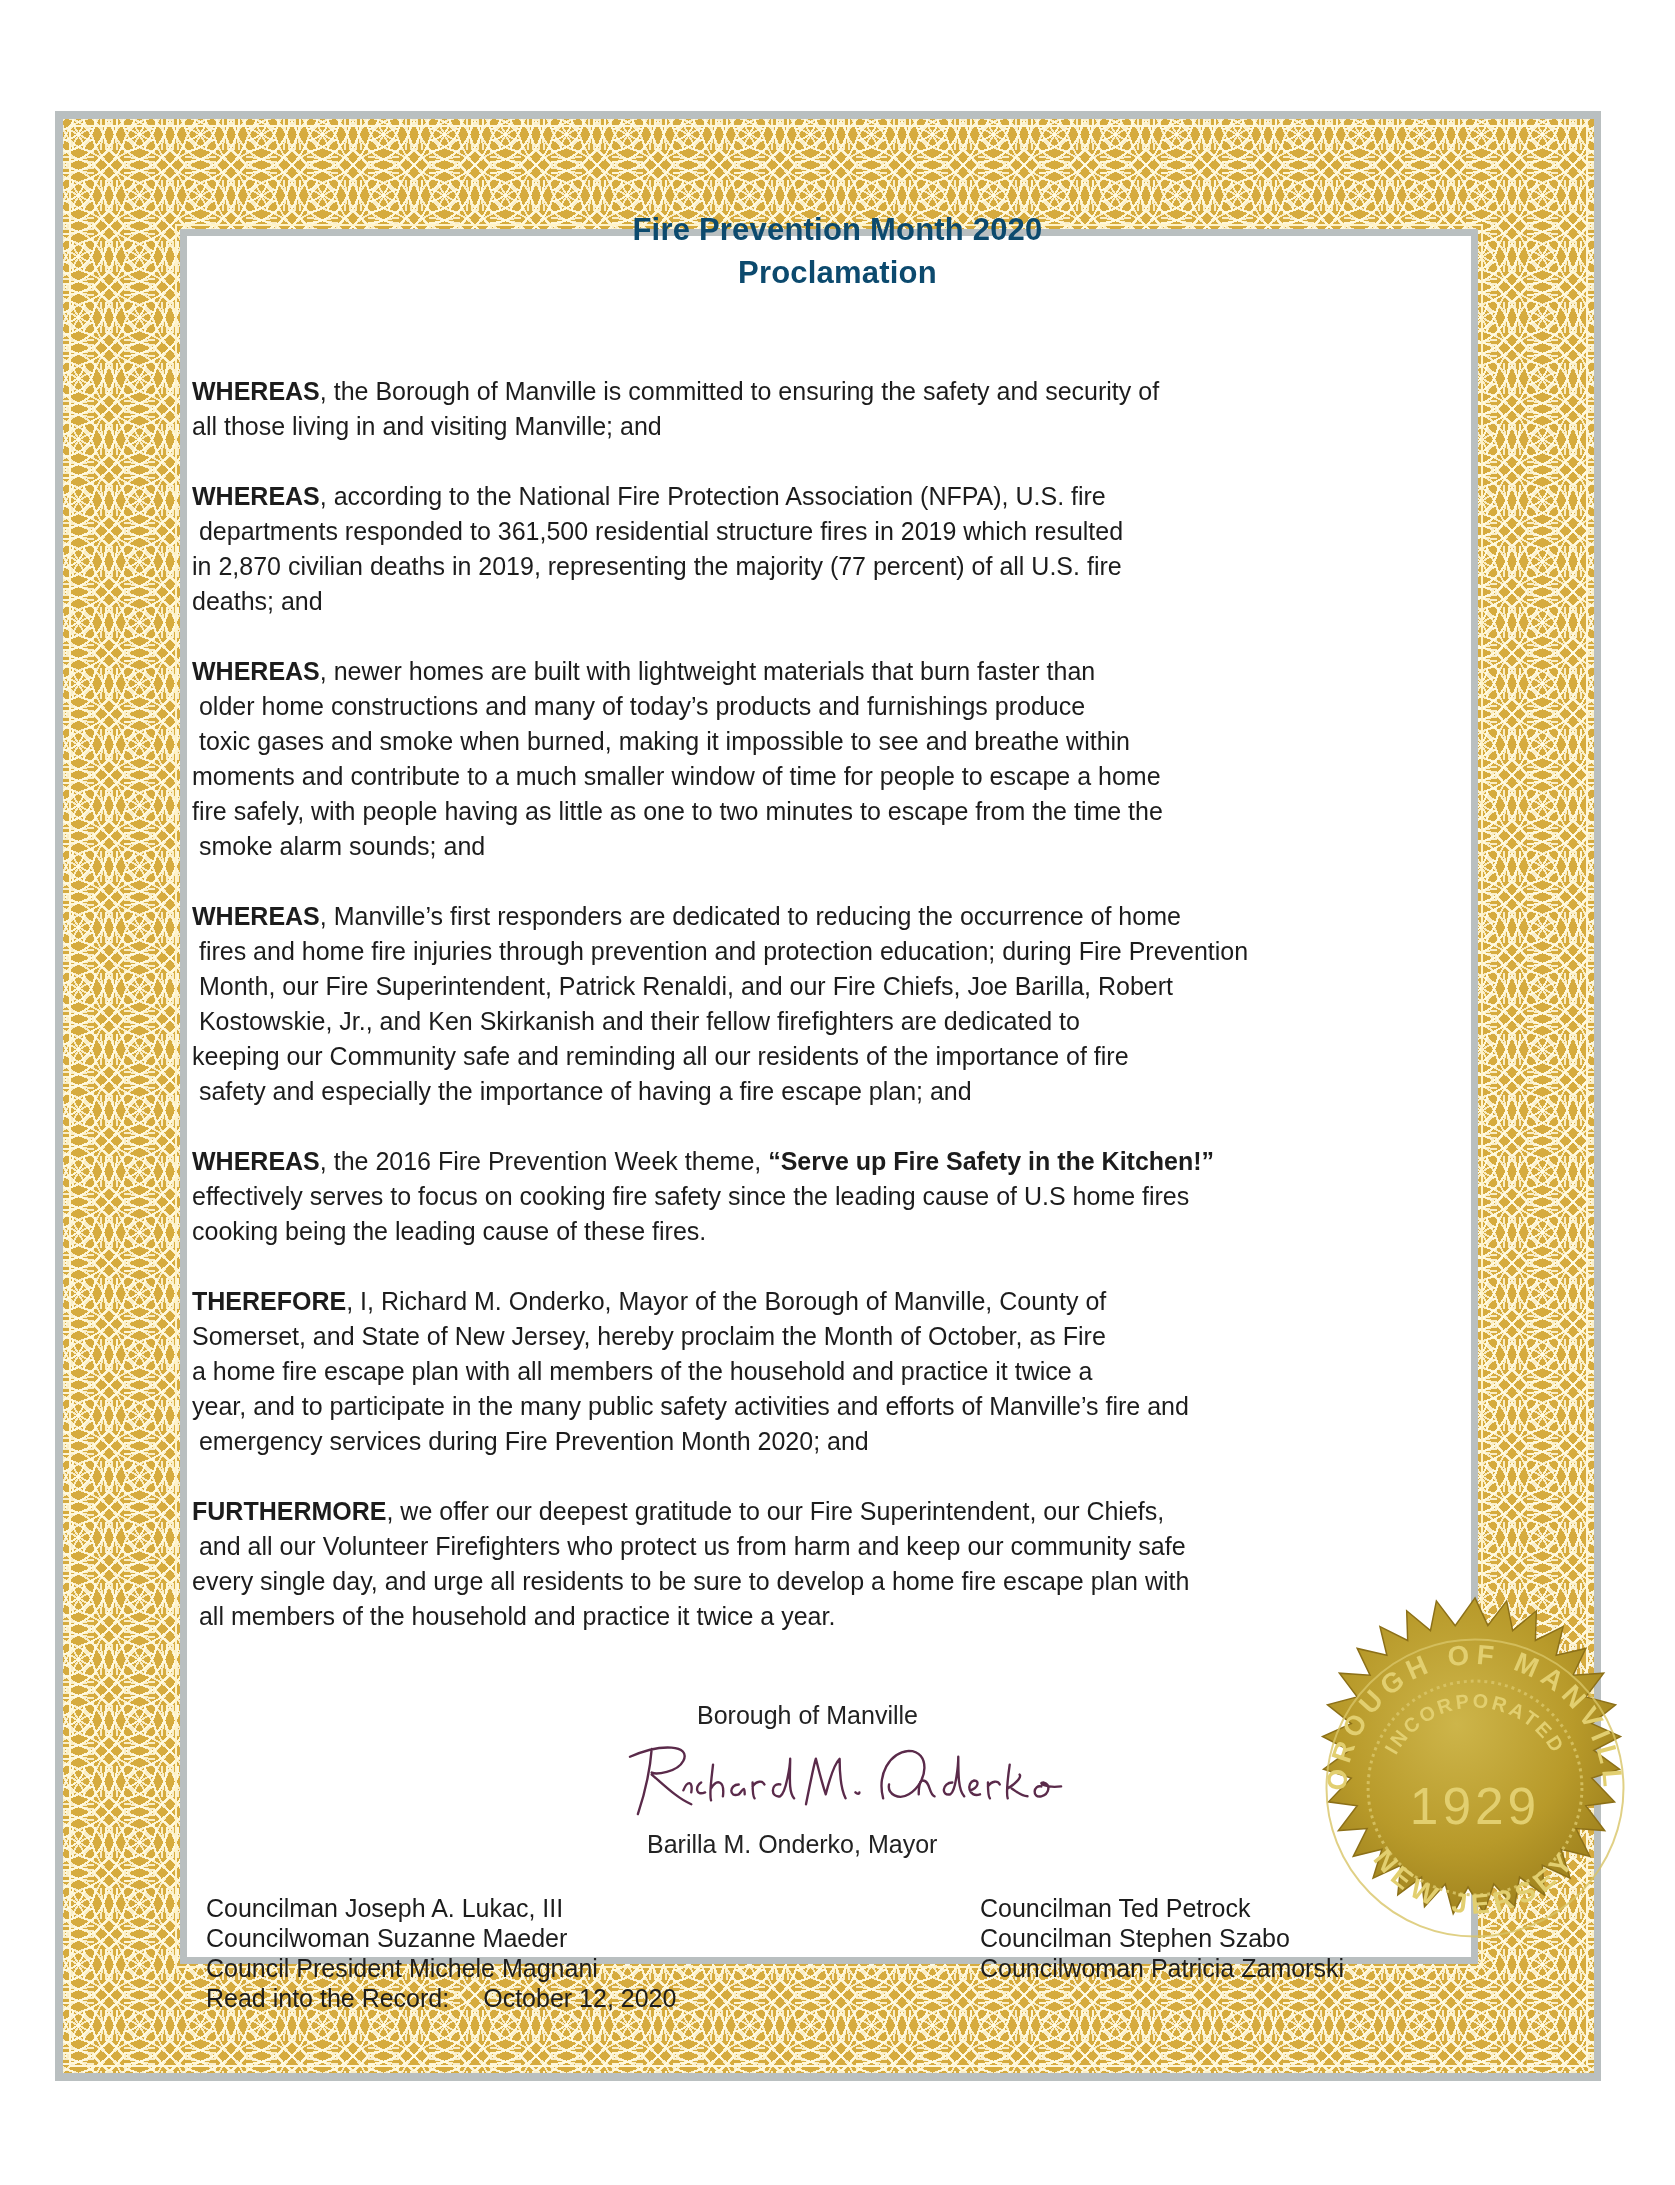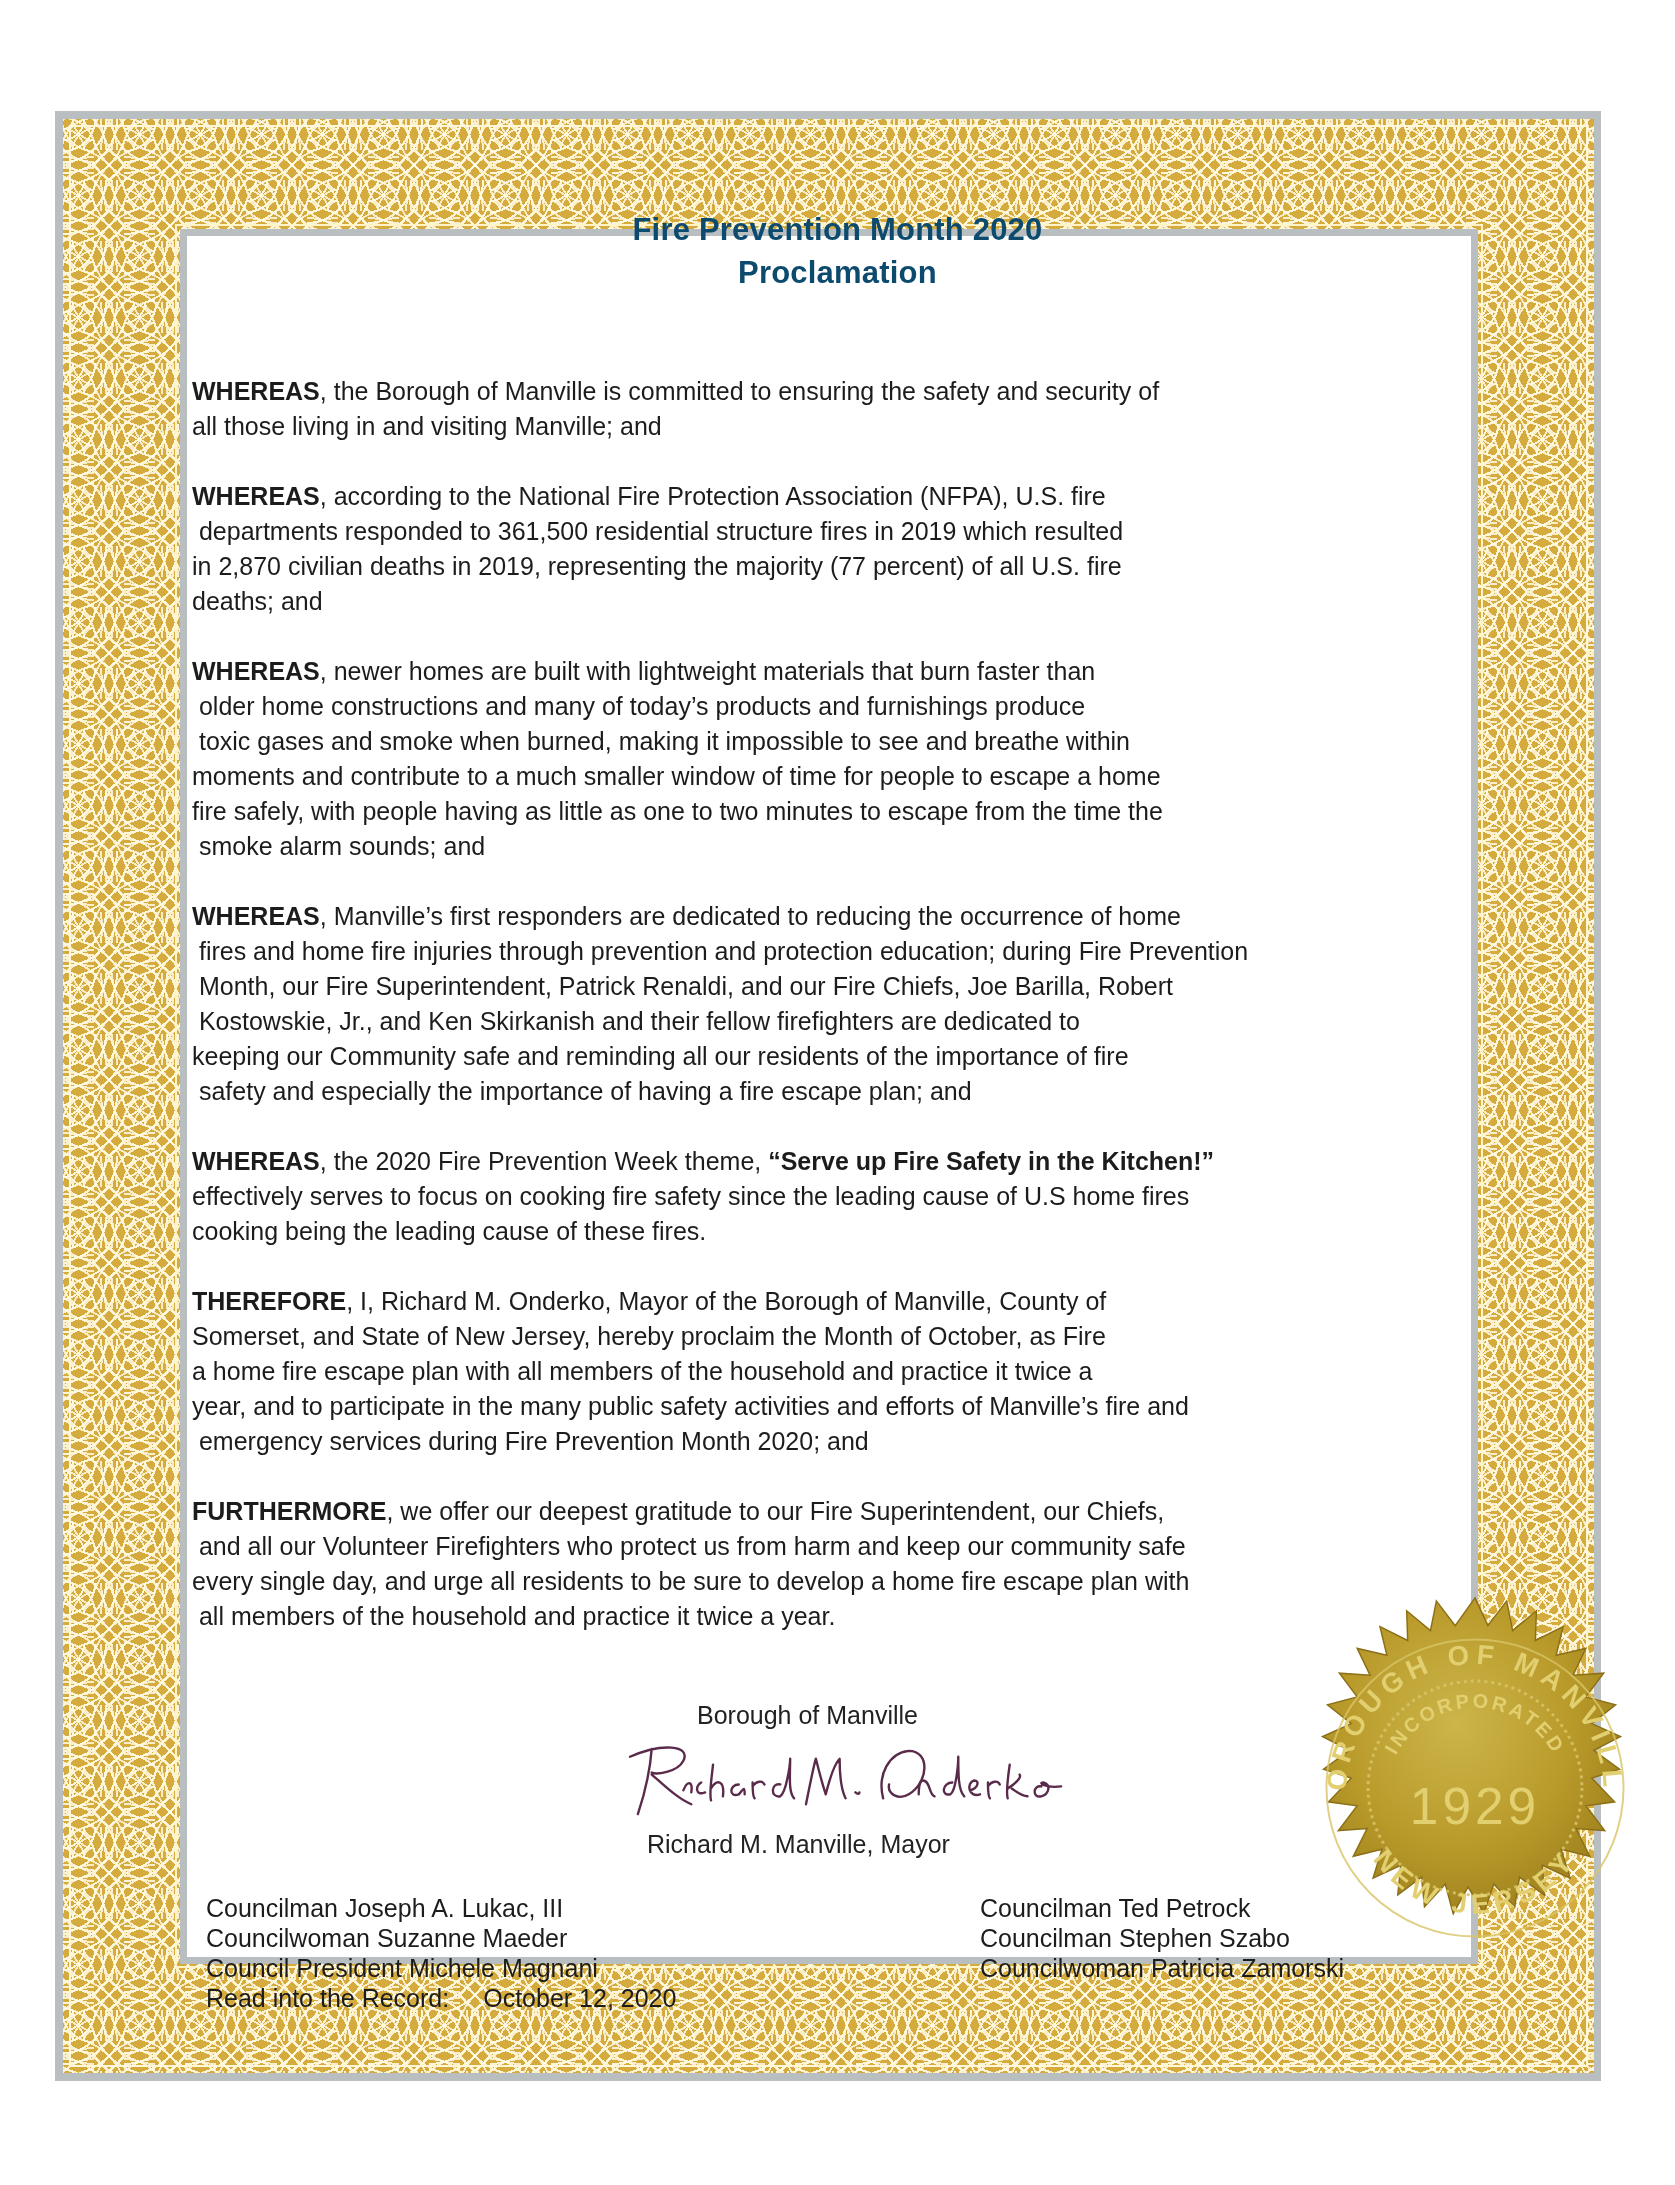--- a/index.html
+++ b/index.html
@@ -90,21 +90,21 @@
   </p>
   <p class="para">
     <span class="line"><span class="lead">WHEREAS</span><span>, Manville’s first responders are dedicated to reducing the occurrence of home</span></span>
     <span class="line" style="white-space:pre"> fires and home fire injuries through prevention and protection education; during Fire Prevention</span>
     <span class="line" style="white-space:pre"> Month, our Fire Superintendent, Patrick Renaldi, and our Fire Chiefs, Joe Barilla, Robert</span>
     <span class="line" style="white-space:pre"> Kostowskie, Jr., and Ken Skirkanish and their fellow firefighters are dedicated to</span>
     <span class="line">keeping our Community safe and reminding all our residents of the importance of fire</span>
     <span class="line" style="white-space:pre"> safety and especially the importance of having a fire escape plan; and</span>
   </p>
   <p class="para">
-    <span class="line" style="white-space:pre"><span class="lead">WHEREAS</span><span>, the 2020 Fire Prevention Week theme, </span><span class="theme">“Serve up Fire Safety in the Kitchen!”</span></span>
+    <span class="line" style="white-space:pre"><span class="lead">WHEREAS</span><span>, the 2016 Fire Prevention Week theme, </span><span class="theme">“Serve up Fire Safety in the Kitchen!”</span></span>
     <span class="line">effectively serves to focus on cooking fire safety since the leading cause of U.S home fires</span>
     <span class="line">cooking being the leading cause of these fires.</span>
   </p>
   <p class="para">
     <span class="line"><span class="lead">THEREFORE</span><span>, I, Richard M. Onderko, Mayor of the Borough of Manville, County of</span></span>
     <span class="line">Somerset, and State of New Jersey, hereby proclaim the Month of October, as Fire</span>
     <span class="line">a home fire escape plan with all members of the household and practice it twice a</span>
     <span class="line">year, and to participate in the many public safety activities and efforts of Manville’s fire and</span>
     <span class="line" style="white-space:pre"> emergency services during Fire Prevention Month 2020; and</span>
   </p>
@@ -124,21 +124,21 @@
     <path d="M118 50 C108 50, 108 64, 118 60 C122 56, 124 50, 124 60 M132 48 C132 56, 132 62, 134 64 M132 52 C136 46, 142 46, 144 50"></path>
     <path d="M160 50 C150 48, 150 64, 160 62 C166 58, 170 30, 170 24 C170 40, 168 58, 174 64"></path>
     <path d="M186 70 C190 50, 194 30, 196 24 C200 40, 204 54, 206 60 C210 44, 214 30, 220 24 C220 40, 222 56, 226 64 M236 58 C238 60, 240 60, 240 58"></path>
     <path d="M264 64 C258 40, 270 18, 290 16 C312 16, 310 48, 290 60 C280 66, 268 60, 270 50"></path>
     <path d="M300 60 C300 50, 302 46, 304 46 C312 46, 310 60, 316 62 M334 48 C324 48, 322 62, 332 60 C338 56, 340 28, 340 22 C340 40, 340 56, 346 62"></path>
     <path d="M352 56 C360 54, 362 46, 356 46 C348 48, 350 64, 362 60 M370 48 C370 56, 370 62, 372 64 M370 52 C374 46, 380 46, 382 50"></path>
     <path d="M392 30 C390 44, 388 58, 390 64 M390 54 C400 48, 404 42, 402 40 M394 54 C400 58, 404 62, 410 62"></path>
     <path d="M424 52 C416 50, 414 64, 424 62 C432 60, 434 50, 426 48 C420 48, 428 54, 444 52"></path>
   </g>
 </svg>
-<div class="sig-name">Richard M. Manville, Mayor</div>
+<div class="sig-name">Barilla M. Onderko, Mayor</div>
 
 <div class="council left">
   <span class="line">Councilman Joseph A. Lukac, III</span>
   <span class="line">Councilwoman Suzanne Maeder</span>
   <span class="line">Council President Michele Magnani</span>
   <span class="line record"><span>Read into the Record:</span><span class="gap"></span><span>October 12, 2020</span></span>
 </div>
 <div class="council right">
   <span class="line">Councilman Ted Petrock</span>
   <span class="line">Councilman Stephen Szabo</span>

